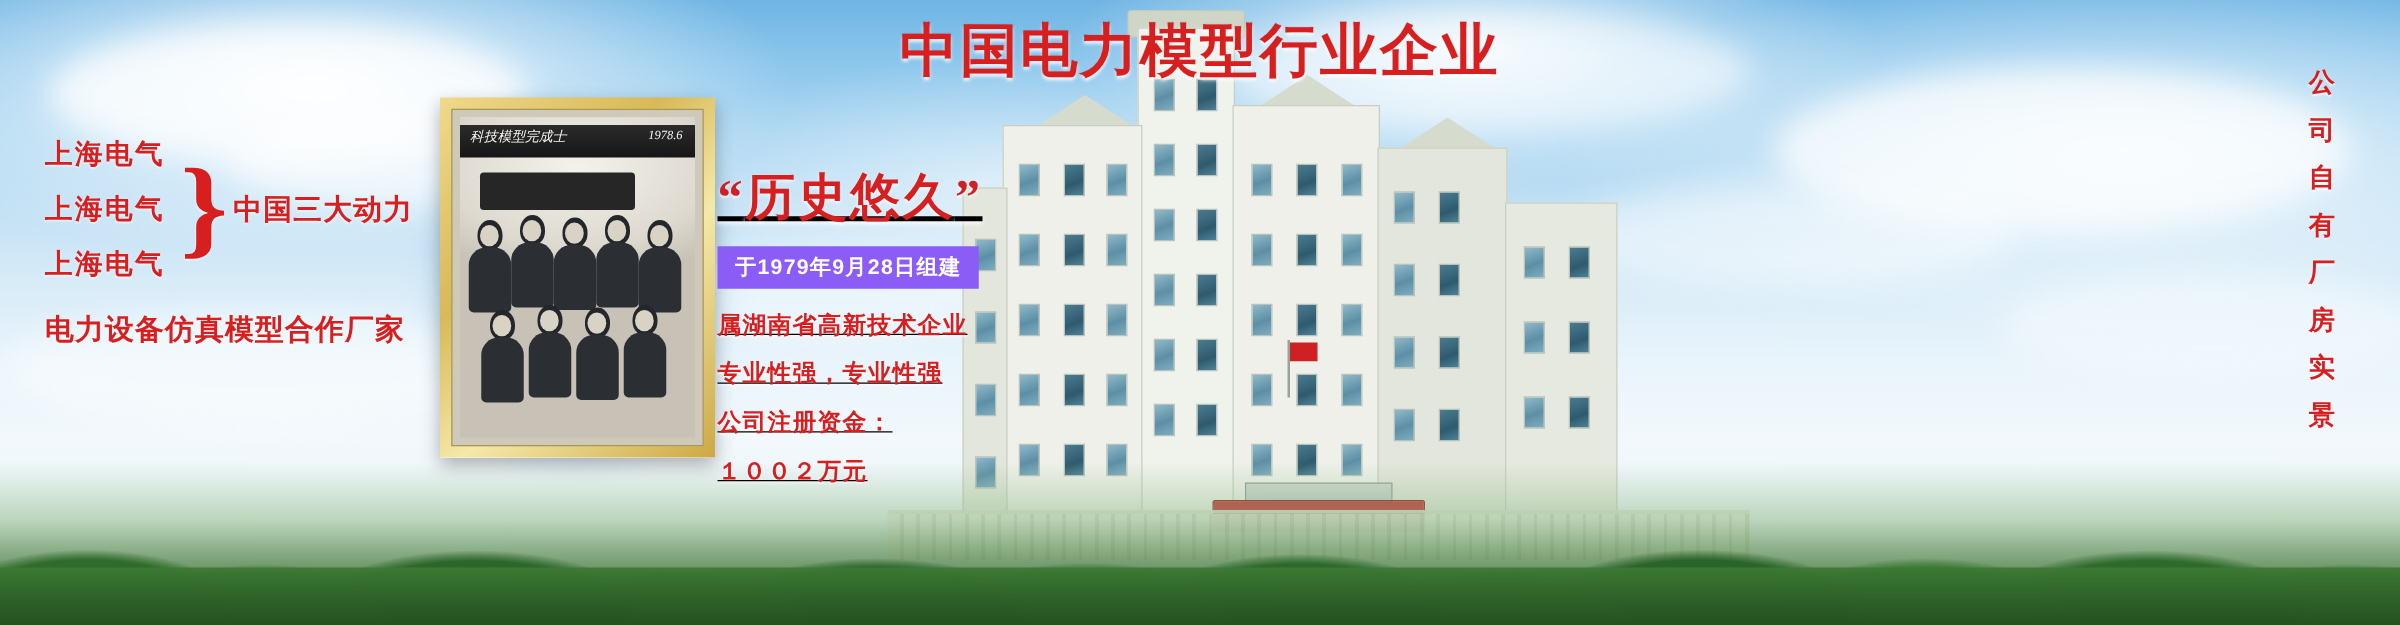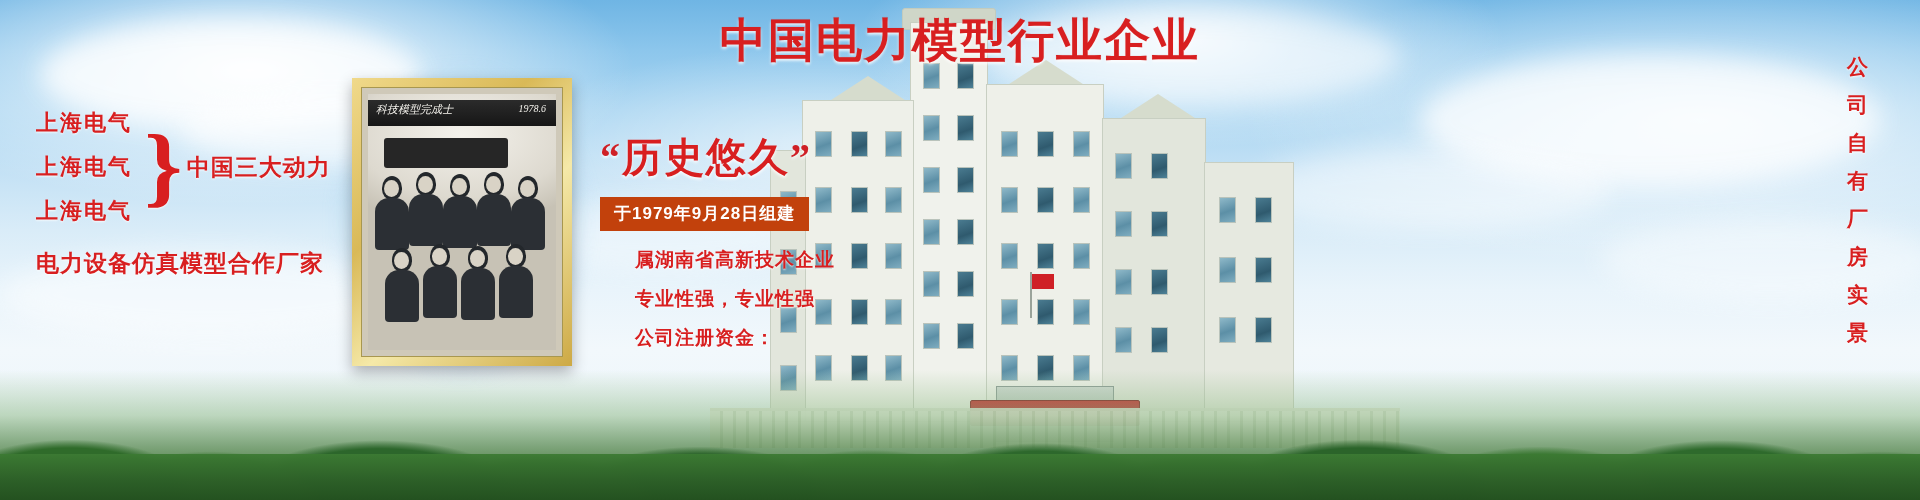--- a/index.html
+++ b/index.html
@@ -200,39 +200,38 @@
     position:absolute; width:20px; height:24px; border-radius:50% 50% 45% 45%;
     background:#23272b;
   }
   .body-s {
     position:absolute; width:34px; height:52px; border-radius:14px 14px 4px 4px;
     background:#2b2f34;
   }
   .face { position:absolute; width:15px; height:17px; border-radius:50%; background:#d9d3c6; }
 
   
-  .mid-block { position:absolute; left:600px; top:130px; width:290px; }
+  .mid-block { position:absolute; left:574px; top:130px; width:290px;text-decoration:underline; }
   .mid-head {
     font-size:40px; font-weight:bold; color:#d81f20;
     letter-spacing:2px; white-space:nowrap;
     text-shadow:0 2px 3px rgba(255,255,255,.85);
   }
   .qm { color:#cf2026; font-family:"Liberation Serif",serif; font-size:40px; }
   .badge {
     display:inline-block; margin-top:12px;
-    background:#c2410c; color:#ffffff;
+    background:#8b5cf6; color:#ffffff;
     font-size:17px; font-weight:bold; letter-spacing:1px;
     padding:5px 14px 6px 14px; white-space:nowrap;
   }
   .mid-lines { margin-top:16px; }
   .mid-lines div {
     font-size:19px; font-weight:bold; color:#d81f20;
     letter-spacing:1px; margin-bottom:13px; white-space:nowrap;
     text-shadow:0 1px 2px rgba(255,255,255,.9);
-    margin-left:35px;
   }
 
   
   .right-vert {
     position:absolute; right:52px; top:56px;
     display:flex; flex-direction:column; align-items:center;
   }
   .right-vert span {
     font-size:21px; font-weight:bold; color:#d81f20;
     margin-bottom:17px; line-height:1;
@@ -399,20 +398,21 @@
 
   <div class="mid-block">
     <div class="mid-head">
       <span class="qm">“</span><span>历史悠久</span><span class="qm">”</span>
     </div>
     <div class="badge">于1979年9月28日组建</div>
     <div class="mid-lines">
       <div>属湖南省高新技术企业</div>
       <div>专业性强，专业性强</div>
       <div>公司注册资金：</div>
+      <div>１００２万元</div>
     </div>
   </div>
 
   <div class="right-vert">
     <span>公</span>
     <span>司</span>
     <span>自</span>
     <span>有</span>
     <span>厂</span>
     <span>房</span>

